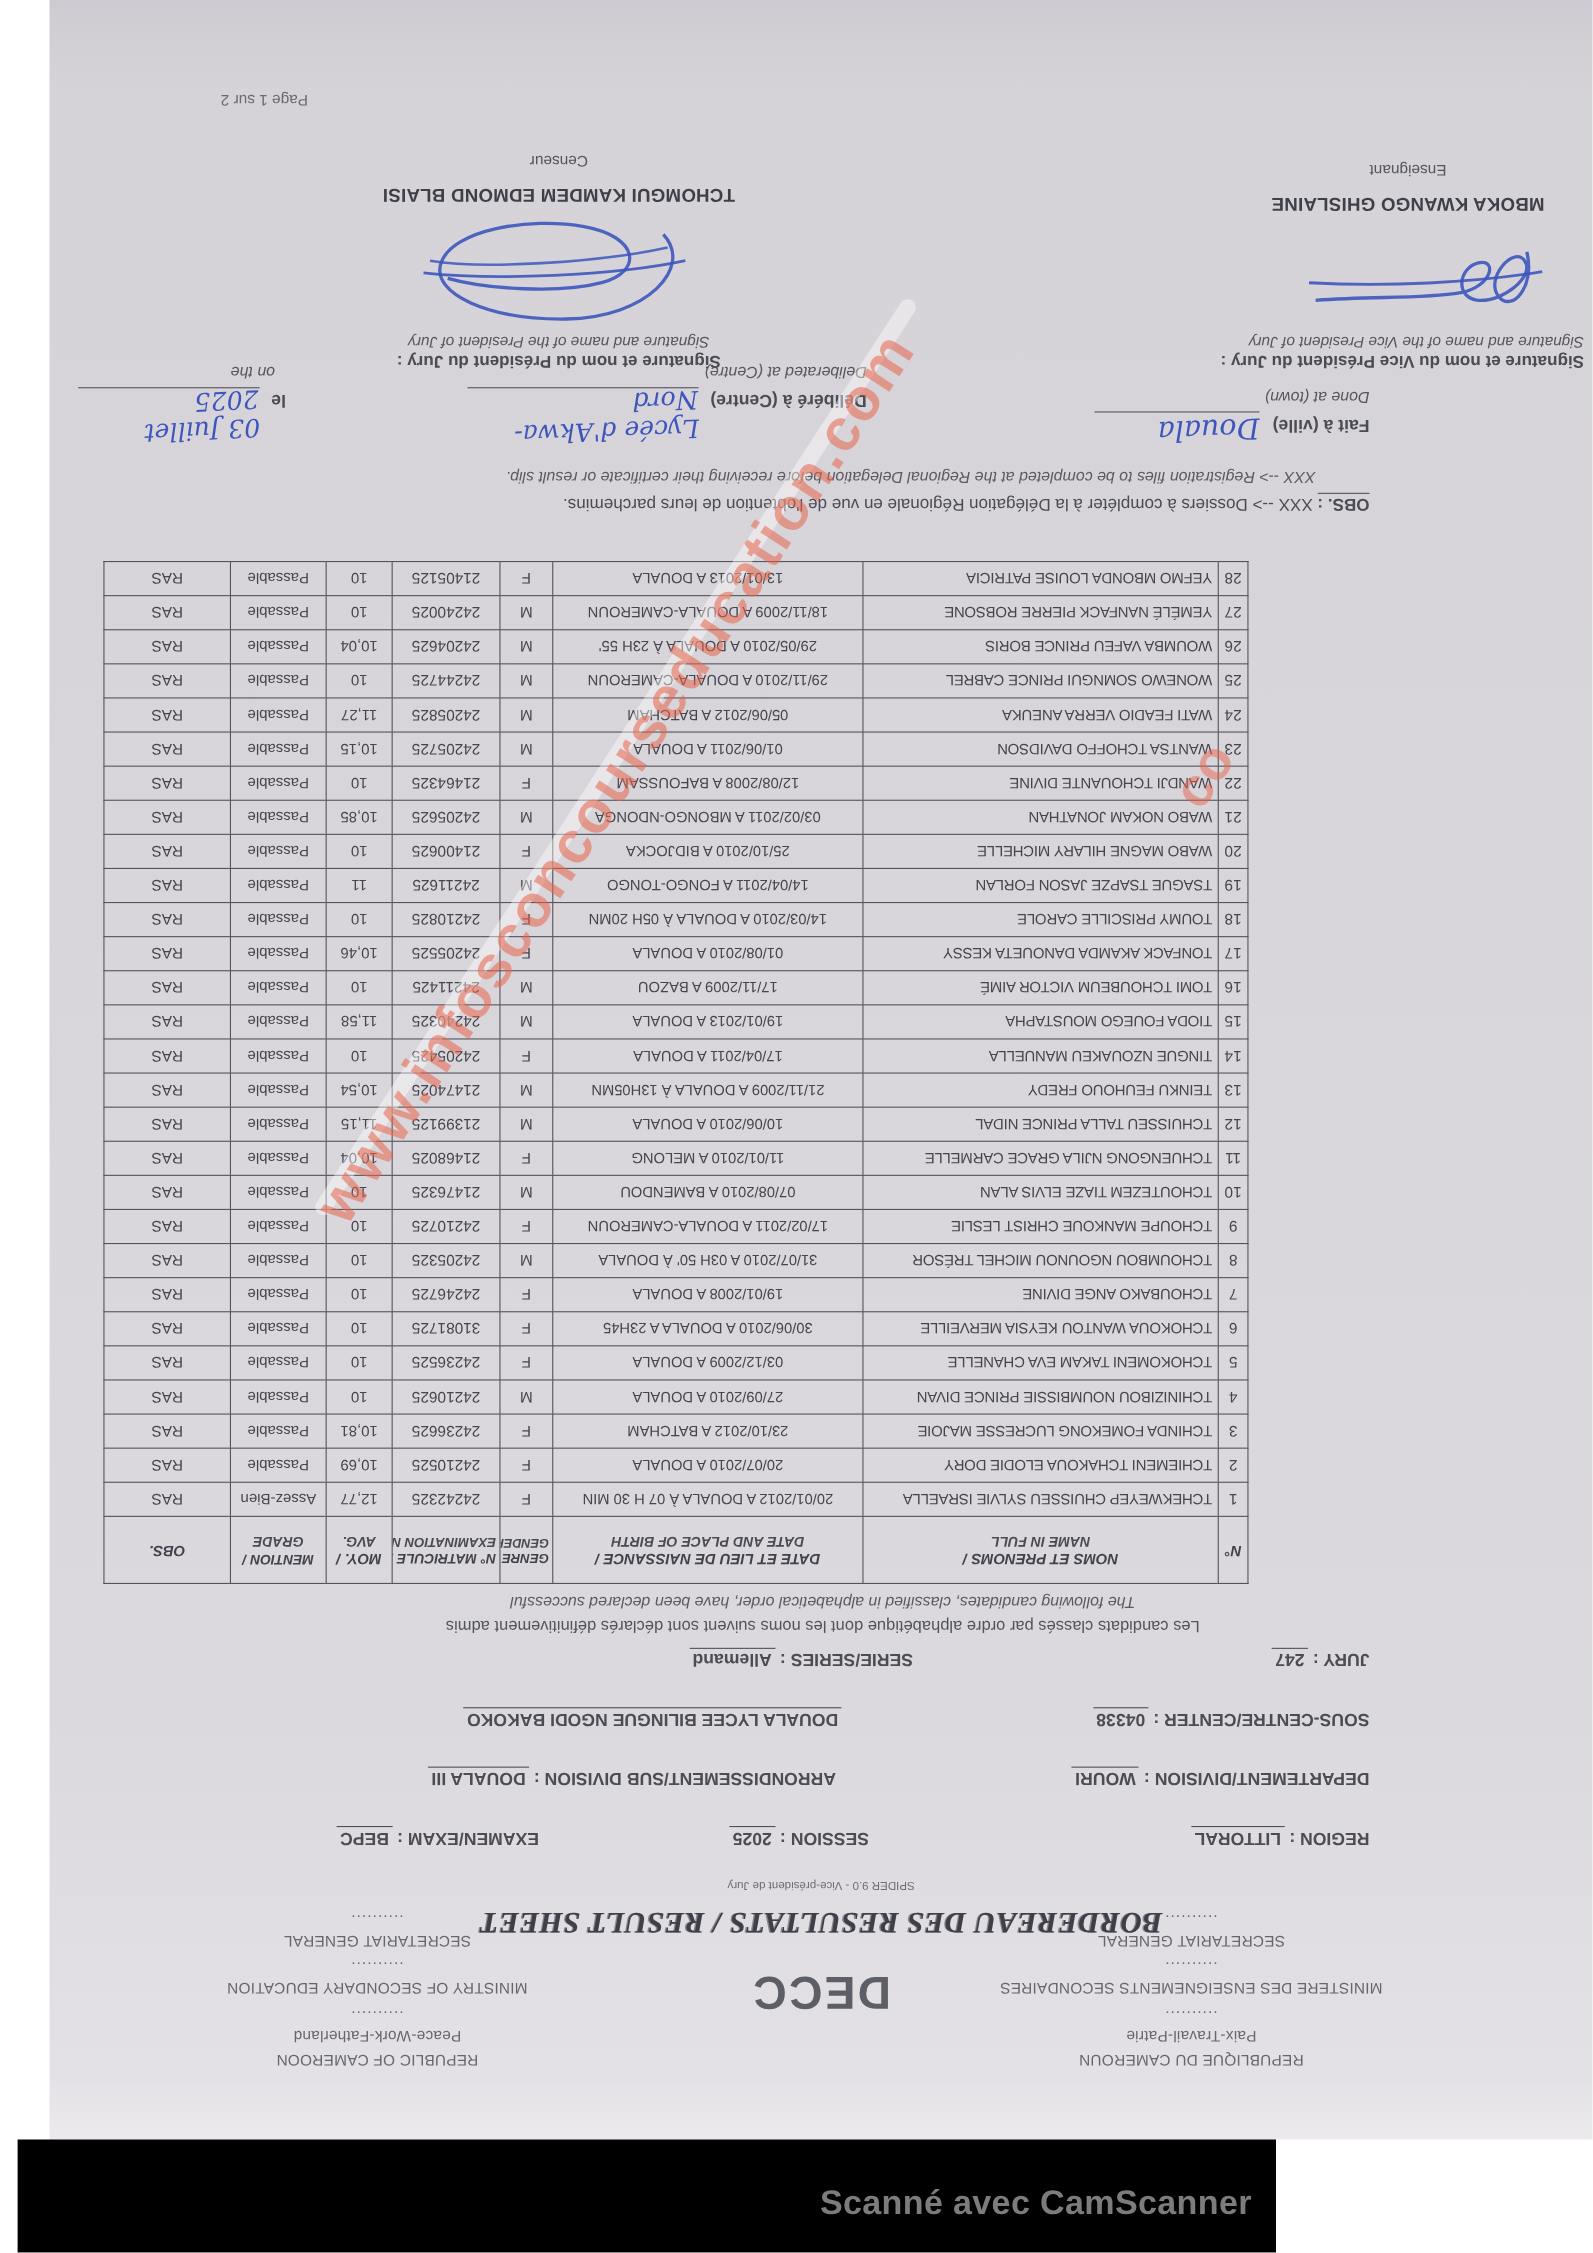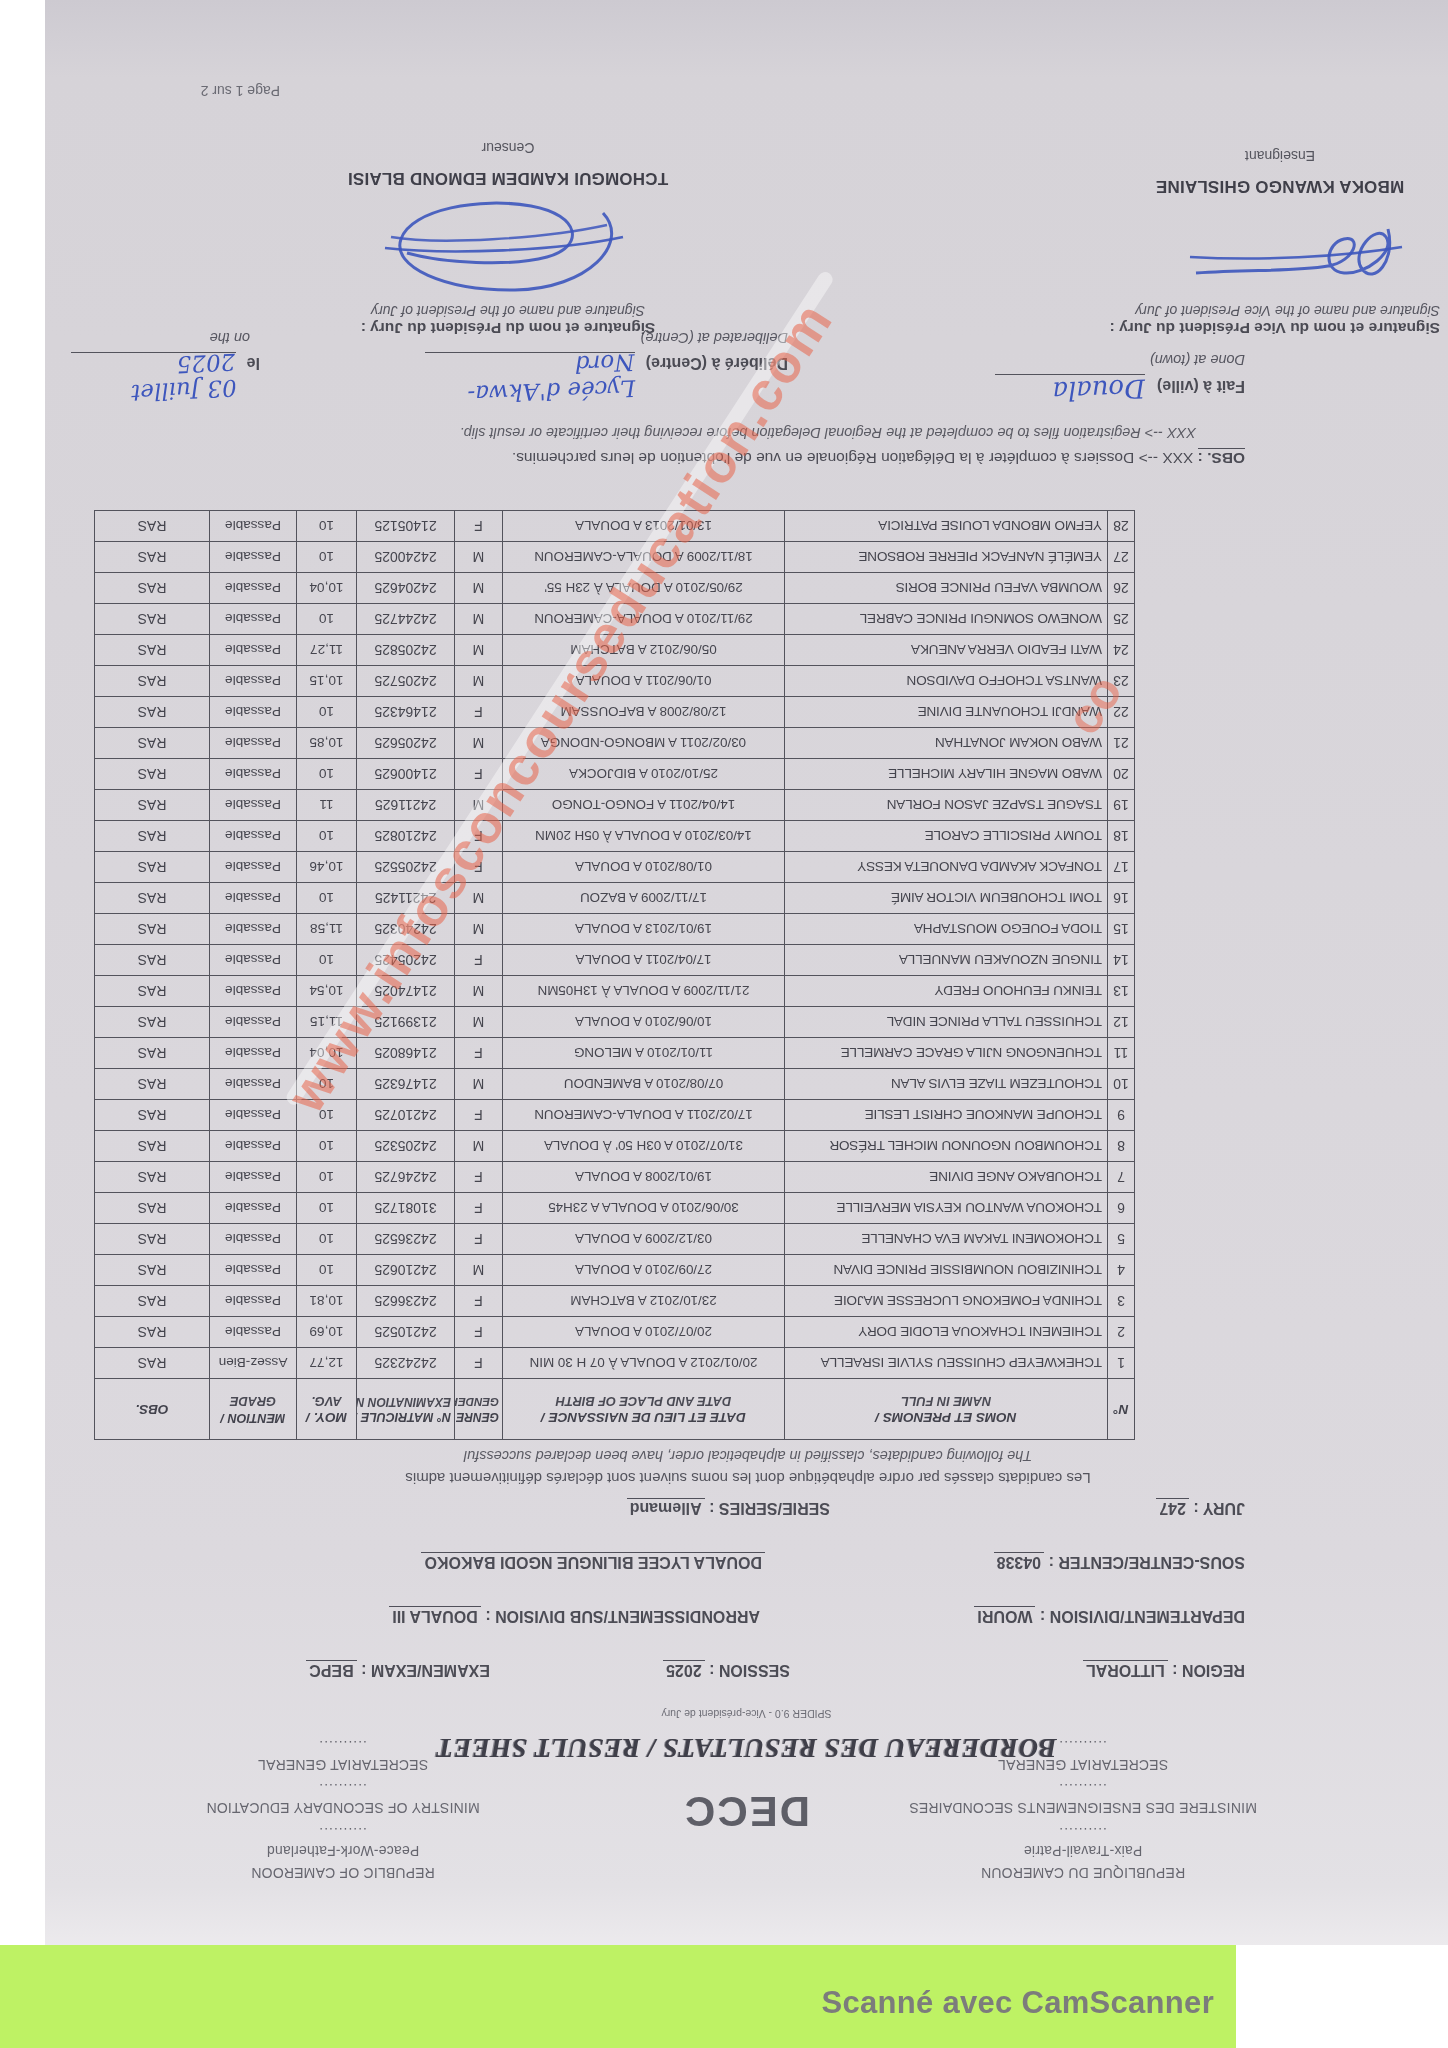--- a/index.html
+++ b/index.html
@@ -46,21 +46,21 @@
   .sig-role{font-size:14px;color:#55555e;}
   .pagenum{font-size:14px;color:#6a6a73;}
   
   .wm{position:absolute;left:300px;top:1075px;transform:rotate(-57deg);transform-origin:0 50%;
       font-size:54px;font-weight:bold;letter-spacing:2px;color:rgba(232,100,74,.55);white-space:nowrap;z-index:5;}
   .wm-streak{position:absolute;left:290px;top:1096px;width:990px;height:15px;border-radius:8px;
       background:rgba(255,255,255,.42);transform:rotate(-57deg);transform-origin:0 50%;z-index:4;}
   .wm-frag{position:absolute;left:1078px;top:700px;transform:rotate(-57deg);transform-origin:0 50%;
       font-size:50px;font-weight:bold;color:rgba(232,100,74,.5);z-index:5;}
   
-  #camstrip{position:absolute;left:0;bottom:0;width:1236px;height:103px;background:#bef264;z-index:6;}
+  #camstrip{position:absolute;left:16px;bottom:0;width:1144px;height:103px;background:#000000;z-index:6;}
   #camstrip .txt{position:absolute;right:22px;top:40px;font-size:31px;font-weight:bold;color:#7c7c7c;letter-spacing:.3px;}
 </style>
 </head>
 <body>
 
 <div id="stage">
   <div id="page">
     <div id="doc">
 
       <div class="abs ministry center" style="left:125px;top:62px;width:480px;">

